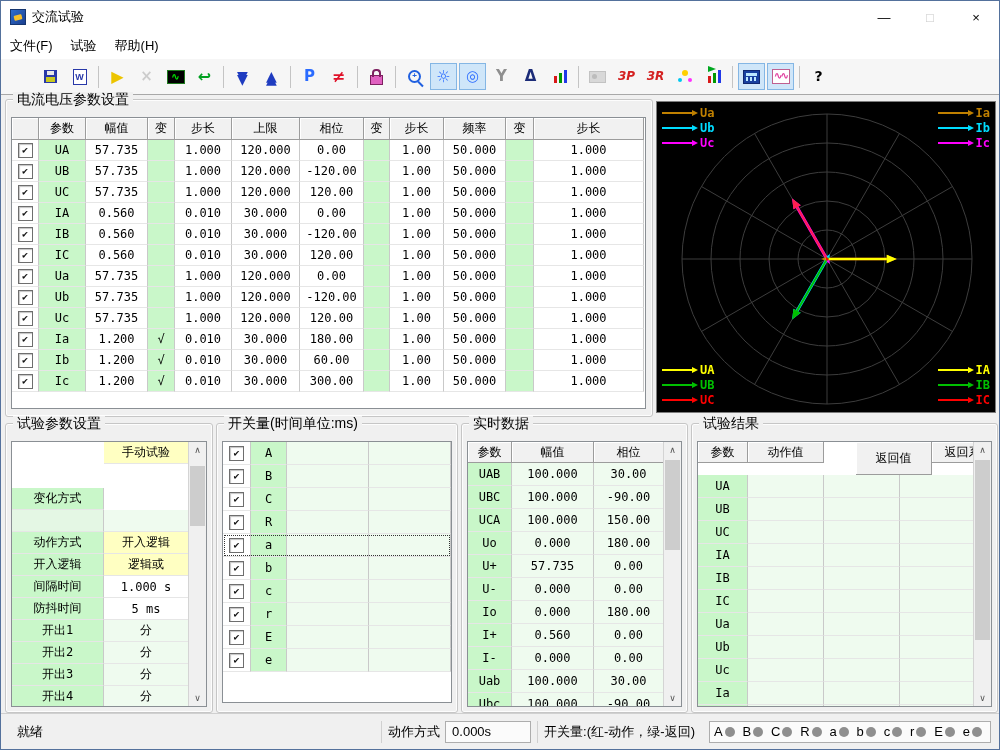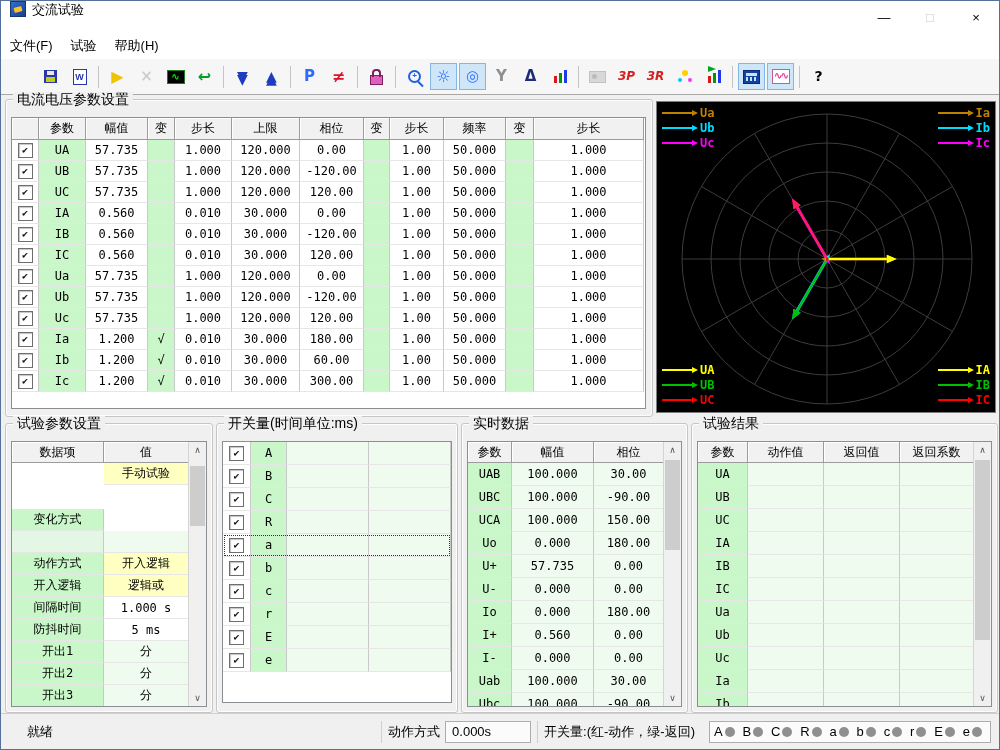--- a/index.html
+++ b/index.html
@@ -1,19 +1,19 @@
 <!DOCTYPE html>
 <html><head>
 <meta charset="utf-8">
 <style>
   html,body{margin:0;padding:0;background:#dcdcdc}
   .window{position:relative;width:1000px;height:750px;box-sizing:border-box;border:1px solid #54719c;
     background:#f0f0f0;font-family:"Liberation Sans",sans-serif;overflow:hidden;color:#000}
   
-  .titlebar{position:absolute;left:0;top:0;width:100%;height:32px;background:#fff;display:flex;align-items:flex-start}
+  .titlebar{position:absolute;left:0;top:0;width:100%;height:32px;background:#fff;display:flex;align-items:center}
   .app-icon{width:16px;height:16px;margin:0 6px 0 9px;background:linear-gradient(135deg,#2f6fd0,#1b3f8f);
     border:1px solid #16366f;box-sizing:border-box;position:relative}
   .app-icon::before{content:"";position:absolute;left:3px;top:5px;width:8px;height:5px;background:#f7c12c;border-radius:1px;transform:rotate(-15deg)}
   .title-text{font-size:13px}
   .win-btns{margin-left:auto;display:flex;height:32px}
   .wbtn{width:46px;height:32px;display:flex;align-items:center;justify-content:center;font-size:13px;background:transparent;border:none}
   .wbtn.max{color:#c9c9c9}
   
   .menubar{position:absolute;left:0;top:32px;width:100%;height:26px;background:#fff;display:flex;align-items:center;
     border-bottom:4px solid #c2410c}
@@ -532,24 +532,20 @@
         </div>
       </div>
   </div>
 
   <div class="gb" style="left:4px;top:422px;width:206px;height:288px">
     <span class="gb-title">试验参数设置</span>
   </div>
   <div class="tbl" style="left:10px;top:440px;width:196px;height:266px">
     <div>
         <div class="trow">
-          <div class="c h" style="width: 92px; height: 21px;">数据项</div>
-          <div class="c h" style="width: 85px; height: 21px;">值</div>
-        </div>
-        <div class="trow">
           <div class="c bg-g" style="width: 92px; height: 22px; margin-top: 46px;">变化方式</div>
           <div class="c bg-y" style="width: 85px; height: 22px;">手动试验</div>
         </div>
         <div class="trow">
           <div class="c bg-pl" style="width: 92px; height: 22px;"></div>
           <div class="c bg-p" style="width: 85px; height: 22px;"></div>
         </div>
         <div class="trow">
           <div class="c bg-g" style="width: 92px; height: 22px;">动作方式</div>
           <div class="c bg-y" style="width: 85px; height: 22px;">开入逻辑</div>
@@ -764,21 +760,21 @@
   </div>
 
   <div class="gb" style="left:690px;top:422px;width:305px;height:288px">
     <span class="gb-title">试验结果</span>
   </div>
   <div class="tbl" style="left:696px;top:440px;width:295px;height:266px">
     <div>
         <div class="trow">
           <div class="c h" style="width: 50px; height: 21px;">参数</div>
           <div class="c h" style="width: 76px; height: 21px;">动作值</div>
-          <div class="c h" style="width: 76px; height: 21px;">返回值</div>
+          <div class="c h" style="width: 76px; height: 33px; margin-left: 32px;">返回值</div>
           <div class="c h" style="width: 74px; height: 21px;">返回系数</div>
         </div>
         <div class="trow">
           <div class="c bg-g" style="width: 50px; height: 23px;">UA</div>
           <div class="c bg-p" style="width: 76px; height: 23px;"></div>
           <div class="c bg-p" style="width: 76px; height: 23px;"></div>
           <div class="c bg-p" style="width: 74px; height: 23px;"></div>
         </div>
         <div class="trow">
           <div class="c bg-g" style="width: 50px; height: 23px;">UB</div>
@@ -844,21 +840,21 @@
     <div class="sbar">
       <div class="sb-btn">∧</div>
       <div class="sb-track">
           <div class="sb-thumb" style="top:2px;height:180px"></div>
         </div>
       <div class="sb-btn">∨</div>
     </div>
   </div>
 
   <div class="statusbar">
-    <span style="padding-left:26px">就绪</span>
+    <span style="padding-left:16px">就绪</span>
     <span style="margin-left:auto"></span>
     <div class="sb-div"></div>
     <span>动作方式</span>
     <div class="sunken" style="width:86px;margin-left:5px;padding-left:6px">0.000s</div>
     <div class="sb-div"></div>
     <span>开关量:(红-动作，绿-返回)</span>
     <div class="sunken" style="width:282px;margin:0 8px 0 14px;justify-content:space-evenly">
         <span class="led">
           <span>A</span>
           <span class="dot" style="background: rgb(143, 143, 143);"></span>

